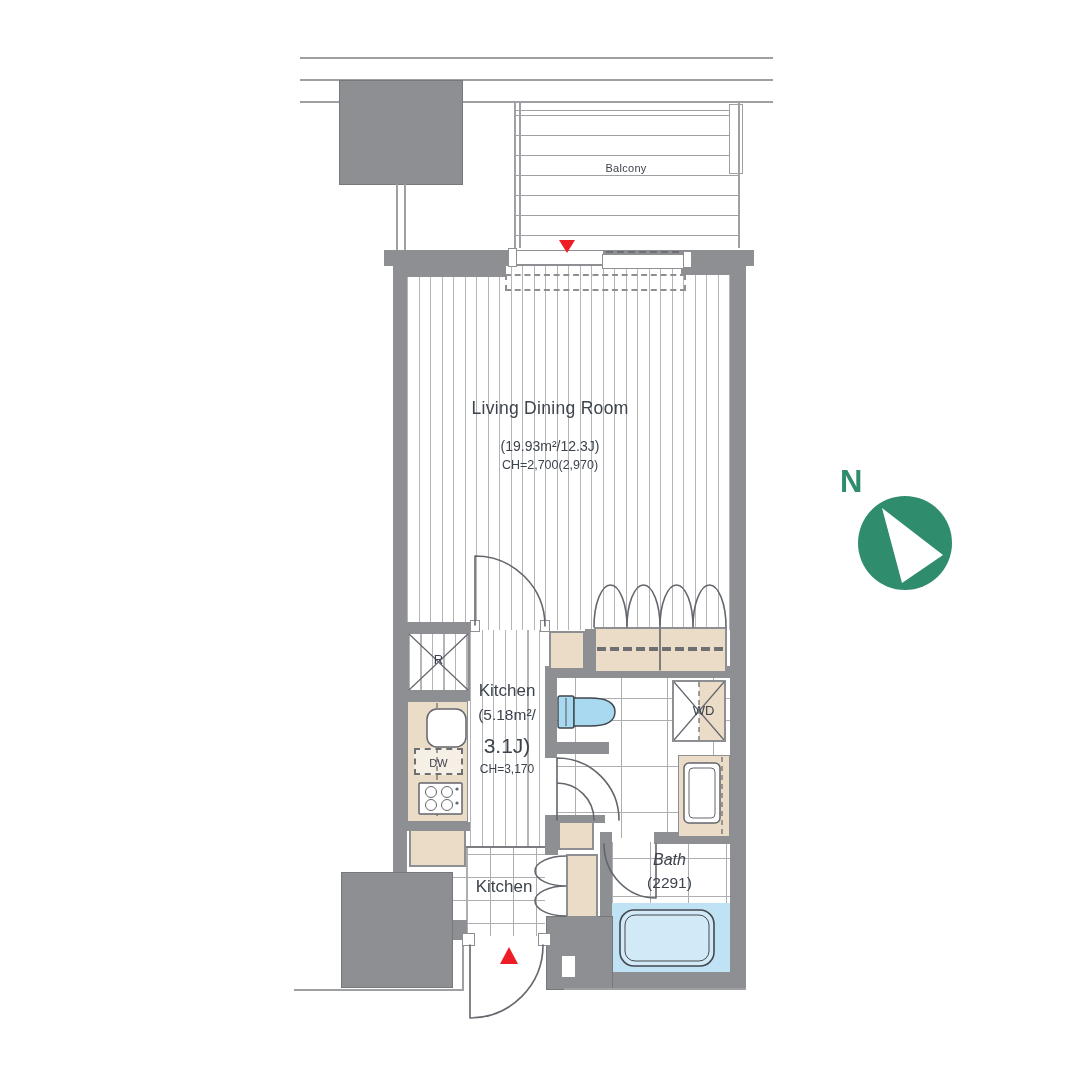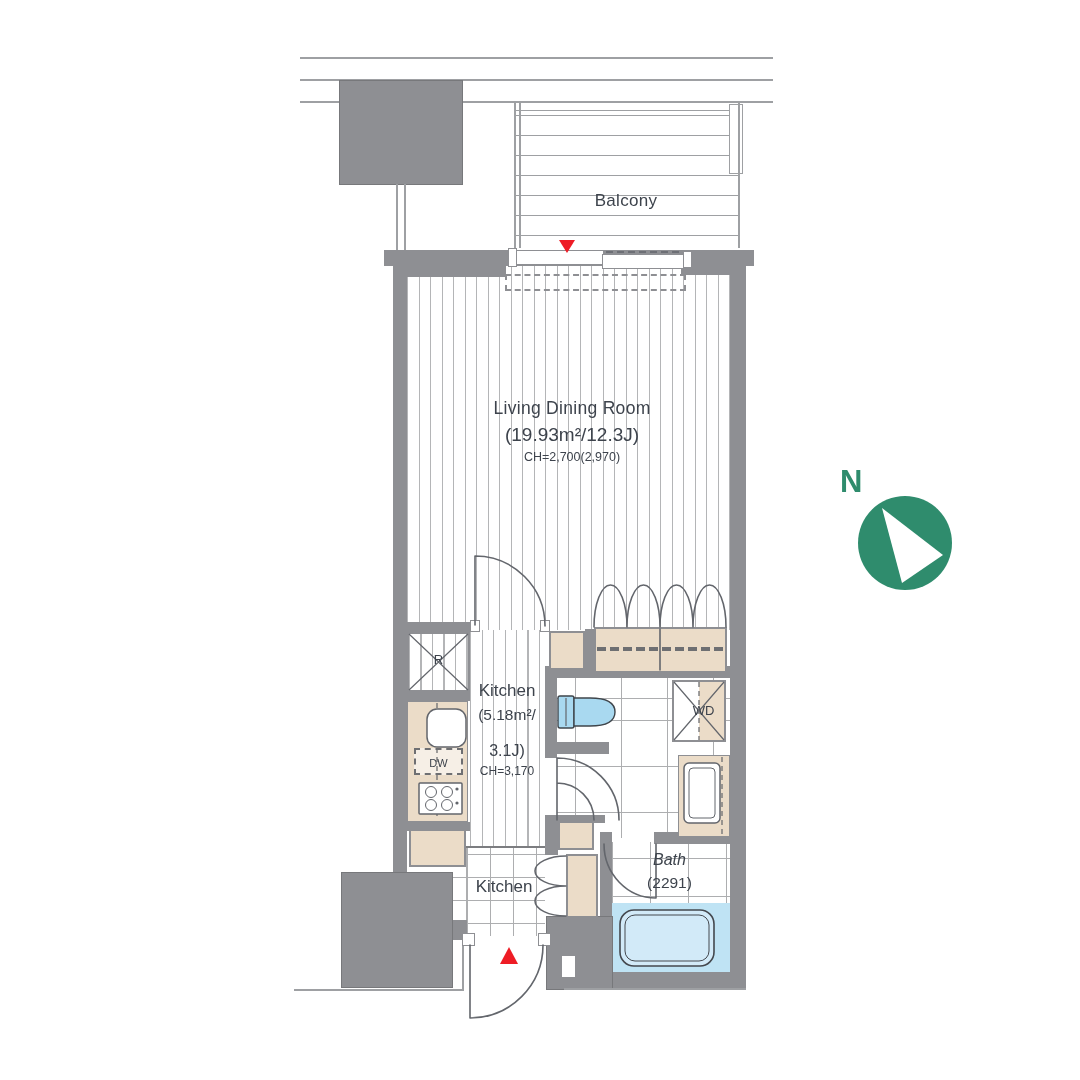--- a/index.html
+++ b/index.html
@@ -150,32 +150,32 @@
     <path class="ln" d="M470 945 V 1018 M470 1018 A73 73 0 0 0 543 945"></path>
     <path class="ln" d="M566 856 A31 15 0 0 0 566 886 M566 886 A31 15 0 0 0 566 916"></path>
     <rect class="tub" x="620" y="910" width="94" height="56" rx="14"></rect>
     <rect class="tubInner" x="625" y="915" width="84" height="46" rx="10"></rect>
     <polygon class="red" points="559,240 575,240 567,253"></polygon>
     <polygon class="red" points="509,947 500,964 518,964"></polygon>
     <circle class="compassC" cx="905" cy="543" r="47"></circle>
     <polygon class="needle" points="882,508 943,555 902,583"></polygon>
   </svg>
 
-  <div class="abs lbl" style="left:536px;top:162px;width:180px;font-size:17px;letter-spacing:.3px;margin-top:28px;">Balcony</div>
+  <div class="abs lbl" style="left:536px;top:162px;width:180px;font-size:11px;letter-spacing:.3px;">Balcony</div>
 
-  <div class="abs lbl" style="left:427px;top:398px;width:290px;text-align:center;">
+  <div class="abs lbl" style="left:405px;top:398px;width:290px;text-align:center;">
     <div style="font-size:17.5px;letter-spacing:.3px;">Living Dining Room</div>
-    <div style="font-size:19px;margin-top:3px;">(19.93m²/12.3J)</div>
+    <div style="font-size:14px;margin-top:18px;">(19.93m²/12.3J)</div>
     <div style="font-size:12.5px;margin-top:3px;">CH=2,700(2,970)</div>
   </div>
 
   <div class="abs lbl" style="left:452px;top:680px;width:110px;">
     <div style="font-size:17px;">Kitchen</div>
     <div style="font-size:15.5px;margin-top:4px;">(5.18m²/</div>
-    <div style="font-size:16px;margin-top:16px;">3.1J)</div>
+    <div style="font-size:21px;margin-top:8px;">3.1J)</div>
     <div style="font-size:12px;margin-top:3px;">CH=3,170</div>
   </div>
 
   <div class="abs lbl" style="left:448px;top:876px;width:112px;font-size:17px;">Kitchen</div>
 
   <div class="abs lbl" style="left:612px;top:850px;width:115px;">
     <div style="font-size:16px;font-style:italic;">Bath</div>
     <div style="font-size:15.5px;margin-top:3px;">(2291)</div>
   </div>
 

